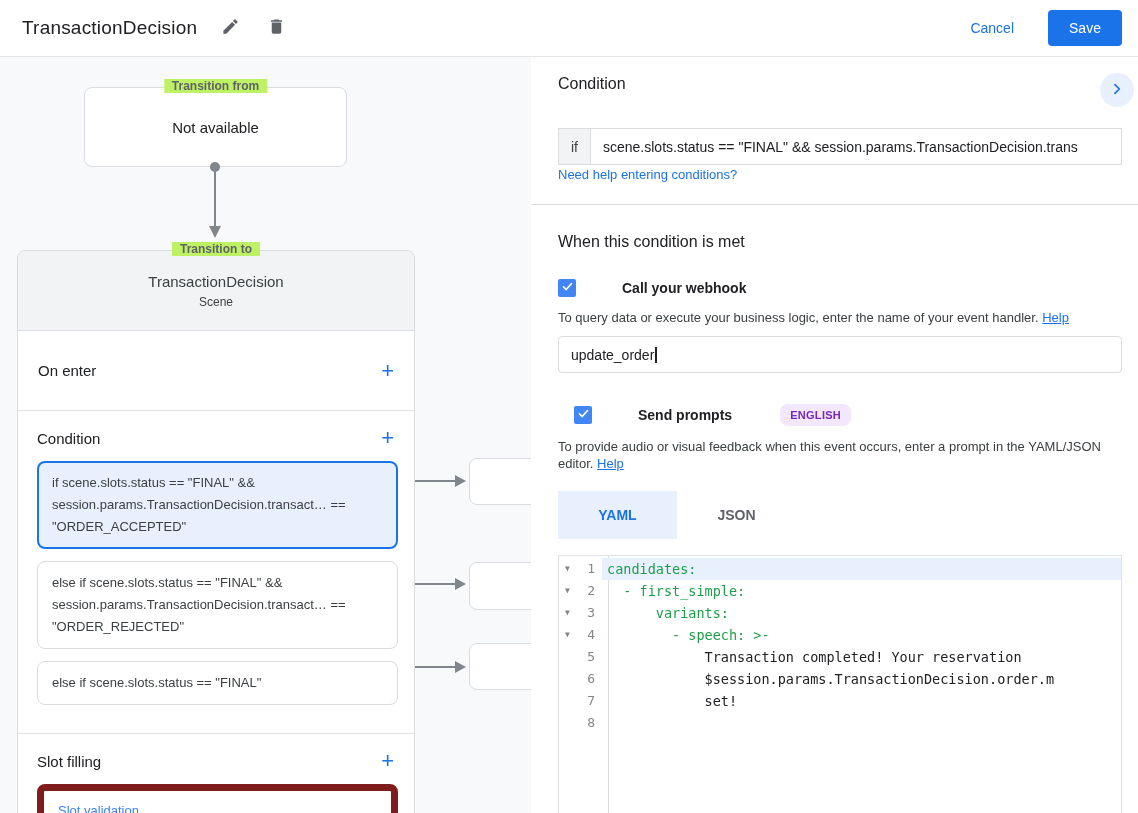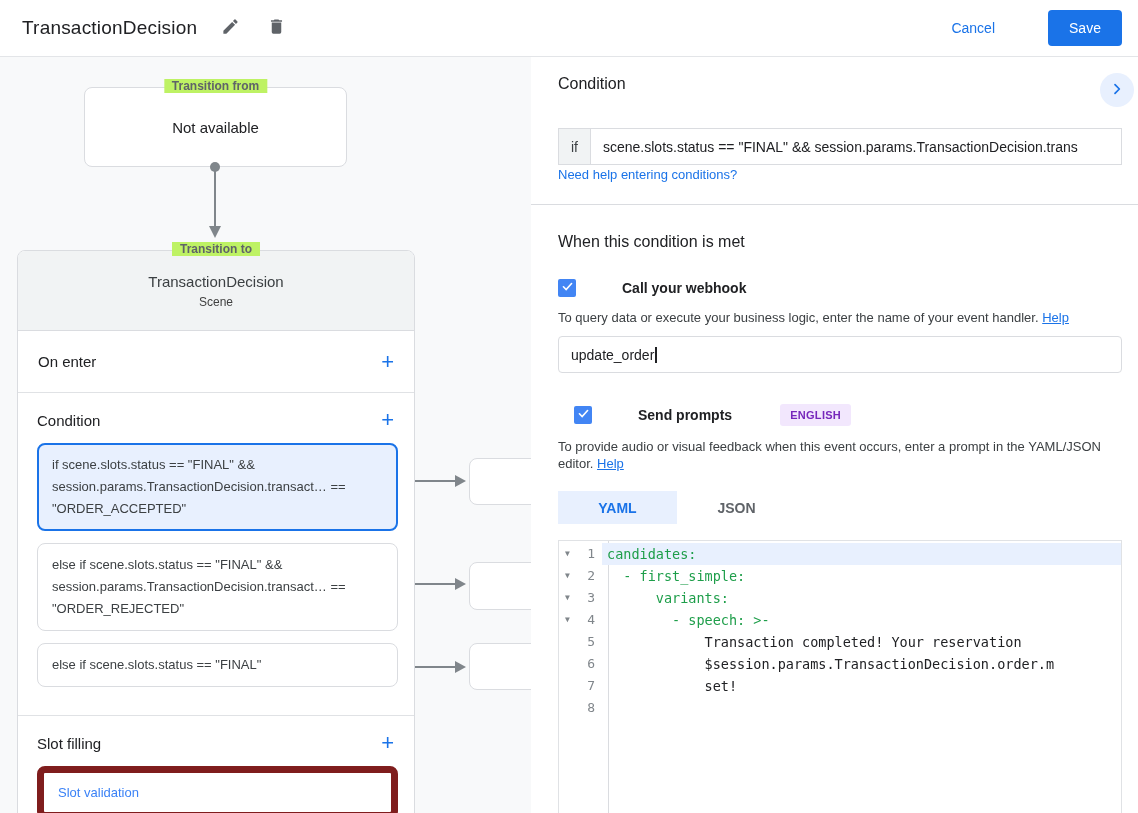--- a/index.html
+++ b/index.html
@@ -6,21 +6,21 @@
   html,body { width:1138px; height:813px; overflow:hidden; }
   body { font-family:"Liberation Sans", sans-serif; color:#202124; background:#fff; }
 
   
   .topbar { height:57px; background:#fff; border-bottom:1px solid #e3e5e8;
             display:flex; align-items:center; justify-content:space-between; padding:0 16px 0 22px; }
   .title-group { display:flex; align-items:center; gap:20px; }
   .title-group h1 { font-size:19px; font-weight:400; color:#202124; letter-spacing:.2px; }
   .icon-btn { background:none; border:none; cursor:pointer; width:26px; height:26px;
               display:flex; align-items:center; justify-content:center; }
-  .actions { display:flex; align-items:center; gap:53px; }
+  .actions { display:flex; align-items:center; gap:34px; }
   .cancel { background:none; border:none; color:#1a73e8; font-size:14px; font-weight:500; cursor:pointer;
             font-family:"Liberation Sans", sans-serif; }
   .save { background:#1a73e8; border:none; color:#fff; font-size:14px; font-weight:500; cursor:pointer;
           width:74px; height:36px; border-radius:4px; font-family:"Liberation Sans", sans-serif; }
 
   
   .main { display:flex; height:756px; }
   .canvas { position:relative; width:531px; height:756px; background:#f8f9fa; overflow:hidden; flex:none; }
   .panel { position:relative; flex:1; background:#fff; overflow:hidden; padding:18px 16px 0 27px; }
 
@@ -33,21 +33,21 @@
                 font-size:15px; color:#202124; }
 
   
   .scene-card { position:absolute; left:17px; top:193px; width:398px; height:640px;
                 background:#fff; border:1px solid #dadce0; border-radius:8px; }
   .scene-head { background:#f1f3f4; border-bottom:1px solid #dadce0; border-radius:7px 7px 0 0;
                 height:80px; text-align:center; padding-top:22px; cursor:pointer; }
   .scene-name { font-size:15px; color:#3c4043; }
   .scene-type { font-size:12px; color:#404040; margin-top:5px; }
   .section-row { display:flex; align-items:center; justify-content:space-between;
-                 height:62px; padding:0 16px 0 20px; border-bottom:1px solid #e0e2e5;
+                 height:80px; padding:0 16px 0 20px; border-bottom:1px solid #e0e2e5;
                  font-size:15px; color:#202124; cursor:pointer; }
   .plus { background:none; border:none; color:#1a73e8; font-size:22px; font-weight:400;
           cursor:pointer; line-height:1; padding:0 4px; font-family:"Liberation Sans", sans-serif; }
   .sec-title-row { display:flex; align-items:center; justify-content:space-between;
                    font-size:15px; color:#202124; margin-bottom:12px; padding-right:0; }
   .cond-section { padding:16px 16px 16px 19px; }
   .cond-box { border:1px solid #dadce0; border-radius:8px; background:#fff; padding:10px 14px;
               font-size:13px; line-height:22px; color:#3c4043; margin-bottom:12px; cursor:pointer; }
   .cond-box.selected { border:2px solid #1a73e8; background:#e8f0fe; padding:9px 13px; }
   .slot-section { border-top:1px solid #e0e2e5; padding:16px 16px 16px 19px; }
@@ -77,28 +77,28 @@
   .help-line { display:inline-block; }
   .underline { text-decoration:underline; }
   .divider { border-bottom:1px solid #dadce0; margin:21px -16px 0 -27px; }
   .when-title { margin-top:28px; }
   .check-row { display:flex; align-items:center; margin-top:28px;gap:32px; }
   .check-row.second { margin-top:31px;margin-left:16px; }
   .checkbox { width:18px; height:18px; background:#4285f4; border-radius:2px; flex:none;
               display:flex; align-items:center; justify-content:center; cursor:pointer; }
   .check-label { font-size:14px; font-weight:700; color:#202124; margin-left:14px; }
   .badge { background:#f2e7fd; color:#7627bb; font-size:11px; font-weight:700; letter-spacing:.3px;
-           padding:5px 10px; border-radius:3px; margin-left:16px; }
+           padding:5px 10px; border-radius:8px; margin-left:16px; }
   .desc { font-size:13px; color:#3c4043; margin-top:12px; line-height:17px; max-width:566px; }
   .text-input { border:1px solid #dadce0; border-radius:4px; height:37px; margin-top:10px;
                 display:flex; align-items:center; padding:0 12px; font-size:14px; color:#202124;
                 cursor:text; background:#fff; }
   .caret { display:inline-block; width:1.5px; height:16px; background:#202124; margin-left:1px; }
   .tabs { display:flex; margin-top:19px; }
-  .tab { width:119px; height:33px; border:none; background:none; font-size:14px; font-weight:700;
+  .tab { width:119px; height:48px; border:none; background:none; font-size:14px; font-weight:700;
          color:#5f6368; cursor:pointer; font-family:"Liberation Sans", sans-serif; }
   .tab.active { background:#e8f0fe; color:#1a73e8; }
 
   
   .editor { position:relative; margin-top:16px; height:280px; border:1px solid #e0e2e5;
             border-bottom:none; background:#fff; font-family:"DejaVu Sans Mono","Liberation Mono",monospace; }
   .gutter-sep { position:absolute; left:49px; top:0; bottom:0; width:1px; background:#dadce0; }
   #editor-lines { position:relative; padding-top:2px; }
   .ed-row { display:flex; height:22px; line-height:22px; }
   .fold { width:17px; flex:none; text-align:center; font-size:8px; color:#80868b; cursor:pointer; }

